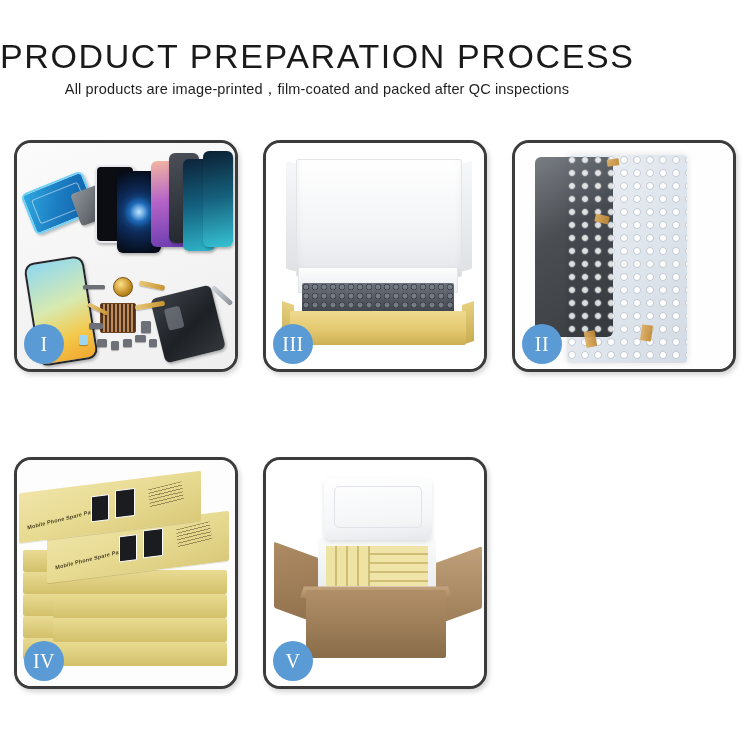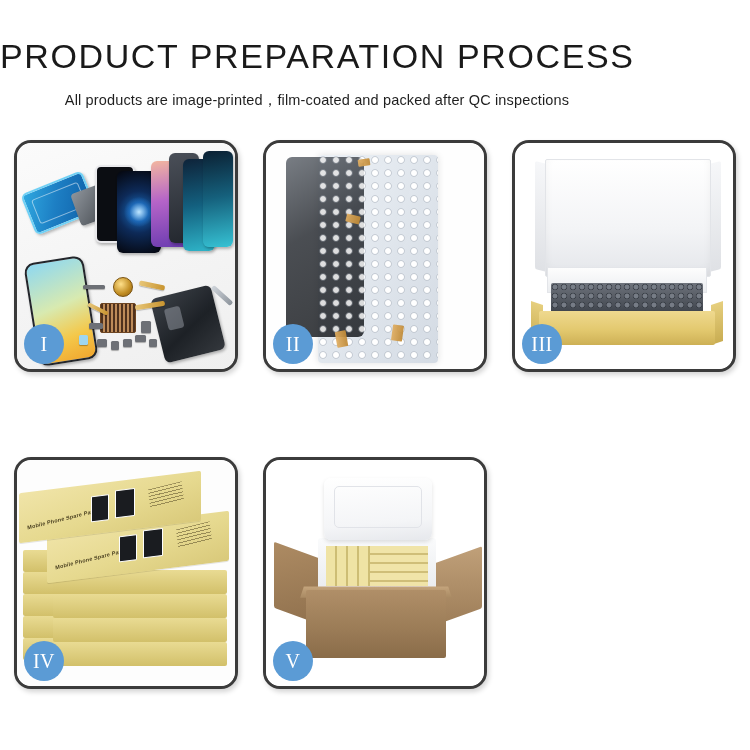--- a/index.html
+++ b/index.html
@@ -30,21 +30,21 @@
   .title {
     font-family: "Liberation Sans", sans-serif;
     font-size: 34px;
     font-weight: 400;
     letter-spacing: 1.6px;
     color: #1a1a1a;
     line-height: 1.1;
     white-space: nowrap;
   }
   .subtitle {
-    margin-top: 16px;
+    margin-top: 5px;
     font-family: "Liberation Sans", sans-serif;
     font-size: 14.5px;
     font-weight: 400;
     letter-spacing: 0.15px;
     color: #1f1f1f;
     white-space: nowrap;
   }
 
   
   .grid {
@@ -450,47 +450,47 @@
 
         <div class="flex-cable" style="left:122px; top:140px; width:26px; height:5px; transform:rotate(12deg);"></div>
         <div class="flex-cable" style="left:118px; top:160px; width:30px; height:5px; transform:rotate(-9deg);"></div>
         <div class="flex-cable" style="left:70px;  top:164px; width:22px; height:4px; transform:rotate(26deg);"></div>
         <div class="tweezer"></div>
       </div>
       <div class="badge">I</div>
     </div>
 
     <div class="panel">
-      <div class="panel-photo scene-bubble">
-        <div class="bubble-bag"></div>
-        <div class="bubble-inner"></div>
-        <div class="bubble-overlay"></div>
-        <div class="tape" style="left:92px;  top:16px;  width:12px; height:7px;  transform:rotate(-8deg);"></div>
-        <div class="tape" style="left:80px;  top:72px;  width:14px; height:8px;  transform:rotate(14deg);"></div>
-        <div class="tape" style="left:70px;  top:188px; width:11px; height:16px; transform:rotate(-10deg);"></div>
-        <div class="tape" style="left:126px; top:182px; width:11px; height:16px; transform:rotate(8deg);"></div>
-      </div>
-      <div class="badge">II</div>
-    </div>
-
-    <div class="panel">
       <div class="panel-photo scene-box3">
         <div class="b3-lid-l"></div>
         <div class="b3-lid-r"></div>
         <div class="b3-lid"></div>
         <div class="b3-foam"></div>
         <div class="b3-contents"></div>
         <div class="b3-base-l"></div>
         <div class="b3-base-r"></div>
         <div class="b3-base"></div>
       </div>
       <div class="badge">III</div>
     </div>
 
     <div class="panel">
+      <div class="panel-photo scene-bubble">
+        <div class="bubble-bag"></div>
+        <div class="bubble-inner"></div>
+        <div class="bubble-overlay"></div>
+        <div class="tape" style="left:92px;  top:16px;  width:12px; height:7px;  transform:rotate(-8deg);"></div>
+        <div class="tape" style="left:80px;  top:72px;  width:14px; height:8px;  transform:rotate(14deg);"></div>
+        <div class="tape" style="left:70px;  top:188px; width:11px; height:16px; transform:rotate(-10deg);"></div>
+        <div class="tape" style="left:126px; top:182px; width:11px; height:16px; transform:rotate(8deg);"></div>
+      </div>
+      <div class="badge">II</div>
+    </div>
+
+    <div class="panel">
       <div class="panel-photo scene-stack">
 
         <div class="sb sb-side" style="left:6px;  top:178px; width:100px; height:22px;"></div>
         <div class="sb sb-side" style="left:6px;  top:156px; width:100px; height:22px;"></div>
         <div class="sb sb-side" style="left:6px;  top:134px; width:100px; height:22px;"></div>
         <div class="sb sb-side" style="left:6px;  top:112px; width:100px; height:22px;"></div>
         <div class="sb sb-side" style="left:6px;  top:90px;  width:100px; height:22px;"></div>
 
         <div class="sb sb-side" style="left:36px; top:182px; width:174px; height:24px;"></div>
         <div class="sb sb-side" style="left:36px; top:158px; width:174px; height:24px;"></div>

